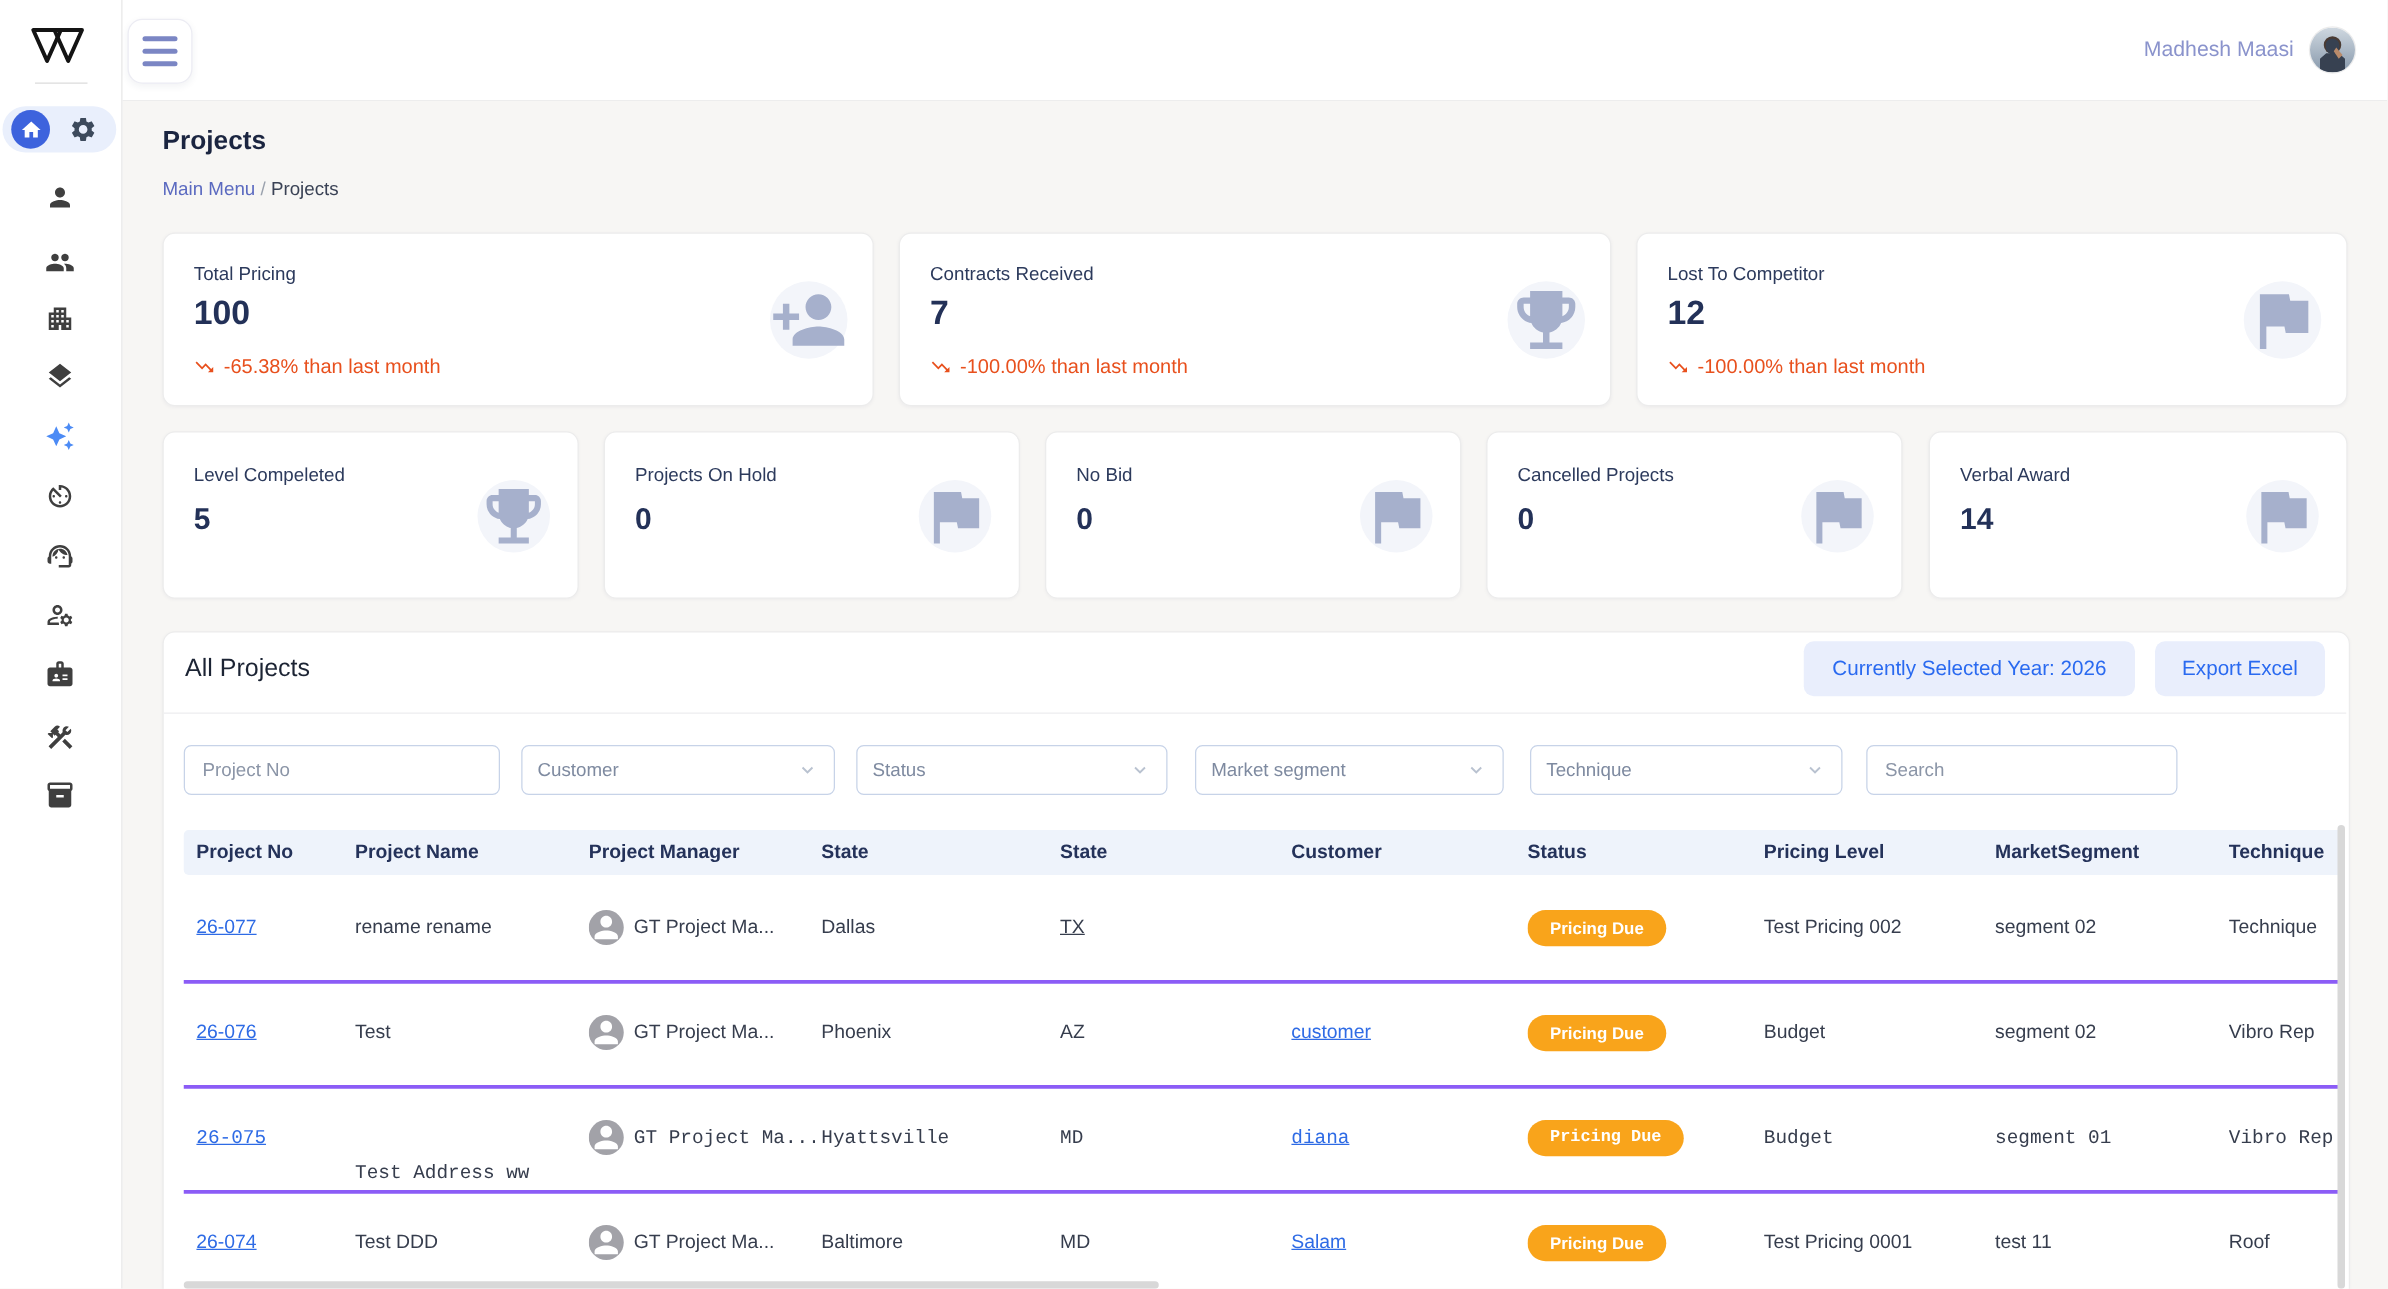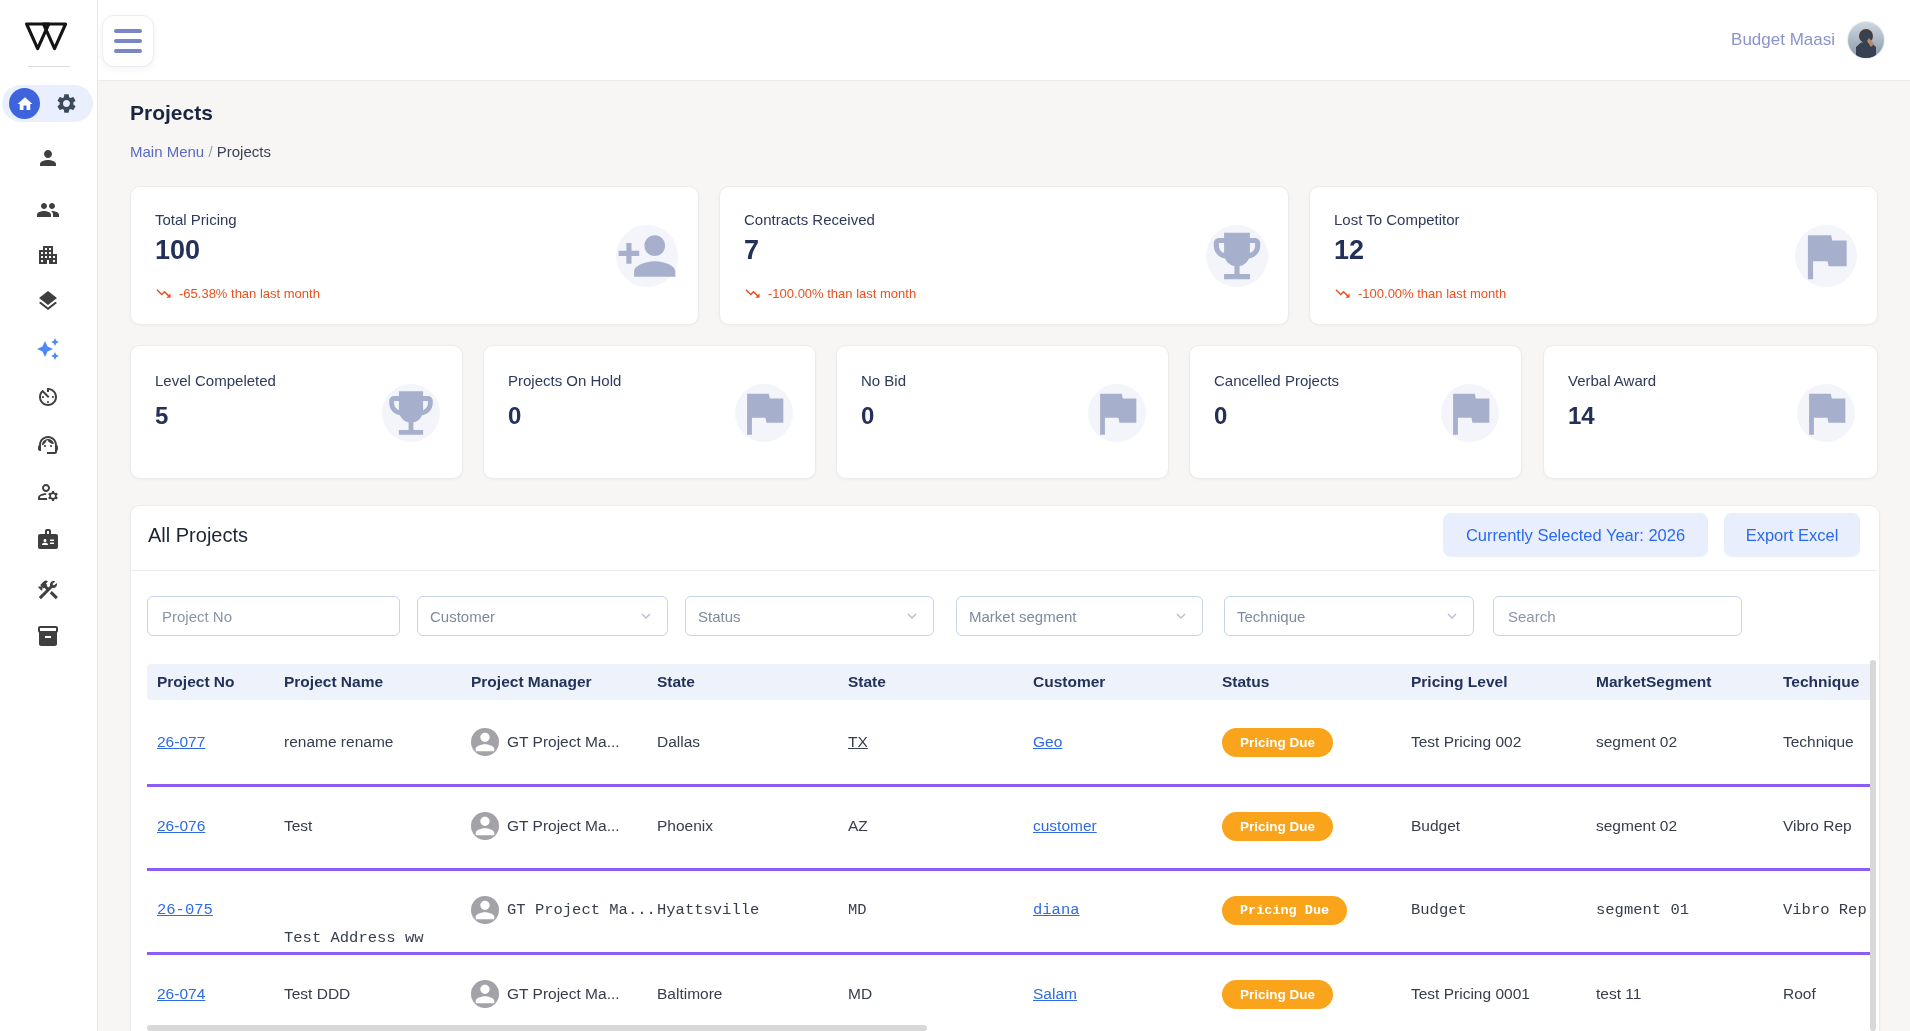--- a/index.html
+++ b/index.html
@@ -25,21 +25,21 @@
   .side-ic svg{width:24px;height:24px;display:block;}
   
   .page-title{left:130px;top:101px;font-size:21px;font-weight:bold;color:#1b2540;}
   .crumbs{left:130px;top:143px;font-size:15px;color:#9aa1ad;}
   .crumb-main{color:#5b6ac0;cursor:pointer;}
   .crumb-cur{color:#3a4255;}
   
   .card{background:#fff;border:1px solid #ececec;border-radius:10px;box-shadow:0 1px 3px rgba(25,35,70,.04);box-sizing:border-box;}
   .card-label{position:absolute;left:24px;top:24px;font-size:15px;color:#2c3a5c;}
   .r1 .card-value{position:absolute;left:24px;top:48px;font-size:27px;font-weight:bold;color:#233158;}
-  .card-change{position:absolute;left:24px;top:98px;display:flex;align-items:center;gap:7px;color:#e8501d;font-size:13px;}
+  .card-change{position:absolute;left:24px;top:98px;display:flex;gap:7px;color:#e8501d;font-size:16px;}
   .icon-circle{position:absolute;border-radius:50%;background:#f3f5fa;display:flex;align-items:center;justify-content:center;color:#a6b0cc;}
   .r1 .icon-circle{width:62px;height:62px;right:20px;top:38px;}
   .r2 .card-label{top:26px;}
   .r2 .card-value{position:absolute;left:24px;top:56px;font-size:24px;font-weight:bold;color:#233158;}
   .r2 .icon-circle{width:58px;height:58px;right:22px;top:38px;}
   .icon-circle svg{width:26px;height:26px;}
   
   .panel{left:130px;top:505px;width:1748px;height:540px;background:#fff;border:1px solid #ececec;border-radius:10px 10px 0 0;box-shadow:0 1px 3px rgba(25,35,70,.04);}
   .panel-title{left:148px;top:524px;font-size:20px;color:#1c2434;}
   .btn-pill{height:44px;border-radius:8px;background:#e9eefc;color:#2a6af0;font-size:16.5px;display:flex;align-items:center;justify-content:center;cursor:pointer;}
@@ -146,21 +146,21 @@
 </div>
 <div class="abs main-bg"></div>
 
 <div class="abs burger">
     <i></i>
     <i></i>
     <i></i>
   </div>
 
 <div class="abs userbox">
-  <span class="username">Budget Maasi</span>
+  <span class="username">Madhesh Maasi</span>
   <span class="avatar">
     <svg viewBox="0 0 36 36" width="36" height="36">
       <defs>
           <linearGradient id="avbg" x1="0" y1="0" x2="0" y2="1">
         <stop offset="0" stop-color="#cfd8e0"></stop>
             <stop offset="1" stop-color="#8798ab"></stop>
           </linearGradient>
         </defs>
       <rect width="36" height="36" fill="url(#avbg)"></rect>
       <circle cx="18" cy="14" r="7" fill="#4a3b33"></circle>
@@ -344,23 +344,20 @@
       <div class="td" style="left: 324px; width: 181px;">
         <span class="mgr-av">
           <svg viewBox="0 0 24 24" fill="currentColor" style="width:100%;height:100%;display:block;">
             <path d="M12 12c2.21 0 4-1.79 4-4s-1.79-4-4-4-4 1.79-4 4 1.79 4 4 4zm0 2c-2.67 0-8 1.34-8 4v2h16v-2c0-2.66-5.33-4-8-4z"></path>
           </svg>
         </span>
         <span>GT Project Ma...</span>
       </div>
       <div class="td" style="left: 510px; width: 186px;">Dallas</div>
       <div class="td" style="left: 701px; width: 180px; text-decoration: underline;">TX</div>
-      <div class="td" style="left: 886px; width: 184px;">
-        <span class="link">Geo</span>
-      </div>
       <div class="td" style="left: 1075px; width: 184px;">
         <span class="badge">Pricing Due</span>
       </div>
       <div class="td" style="left: 1264px; width: 180px;">Test Pricing 002</div>
       <div class="td" style="left: 1449px; width: 182px;">segment 02</div>
       <div class="td" style="left: 1636px; width: 93px;">Technique</div>
     </div>
     <div class="trow" style="top: 784px;">
       <div class="td" style="left: 10px; width: 122px;">
         <span class="link">26-076</span>

